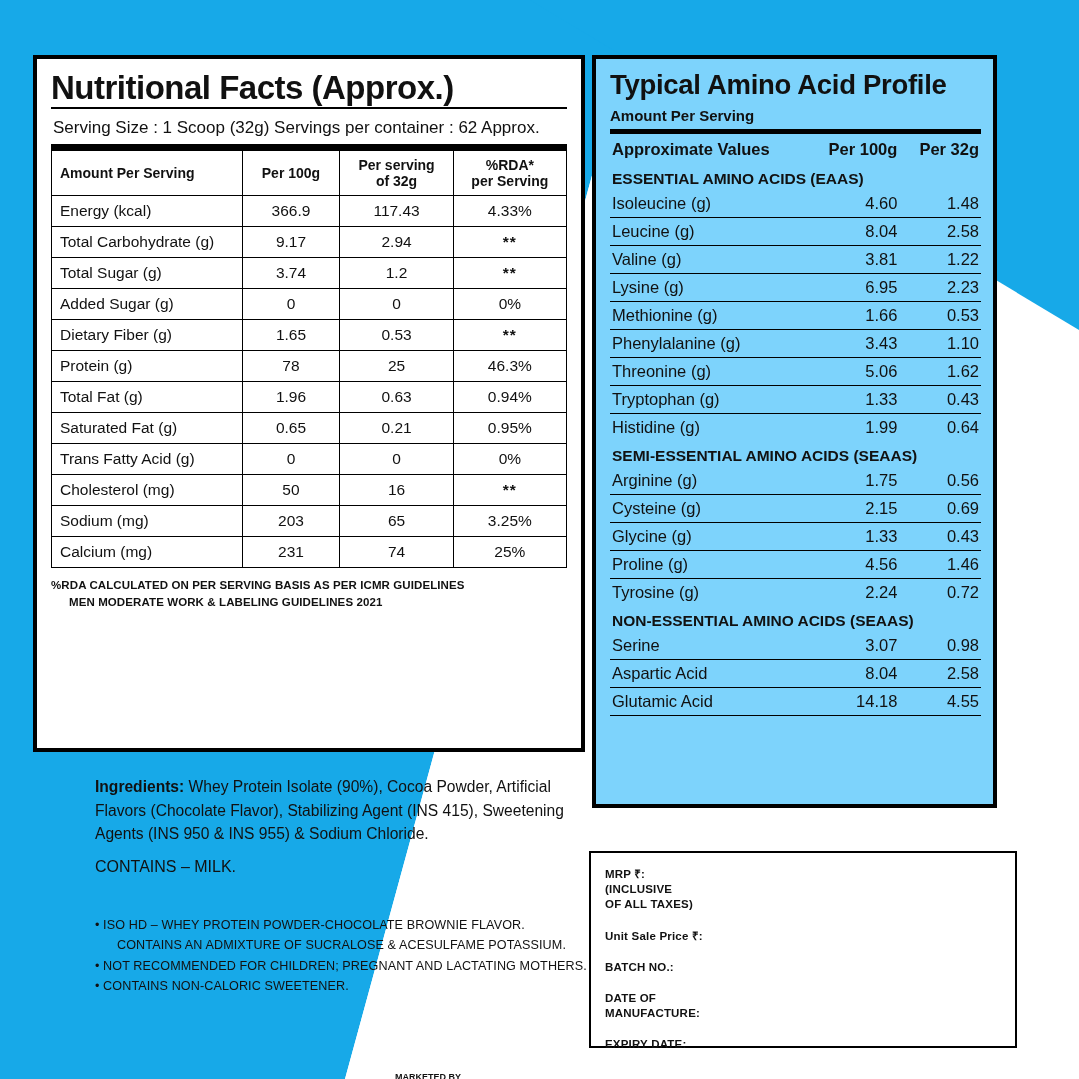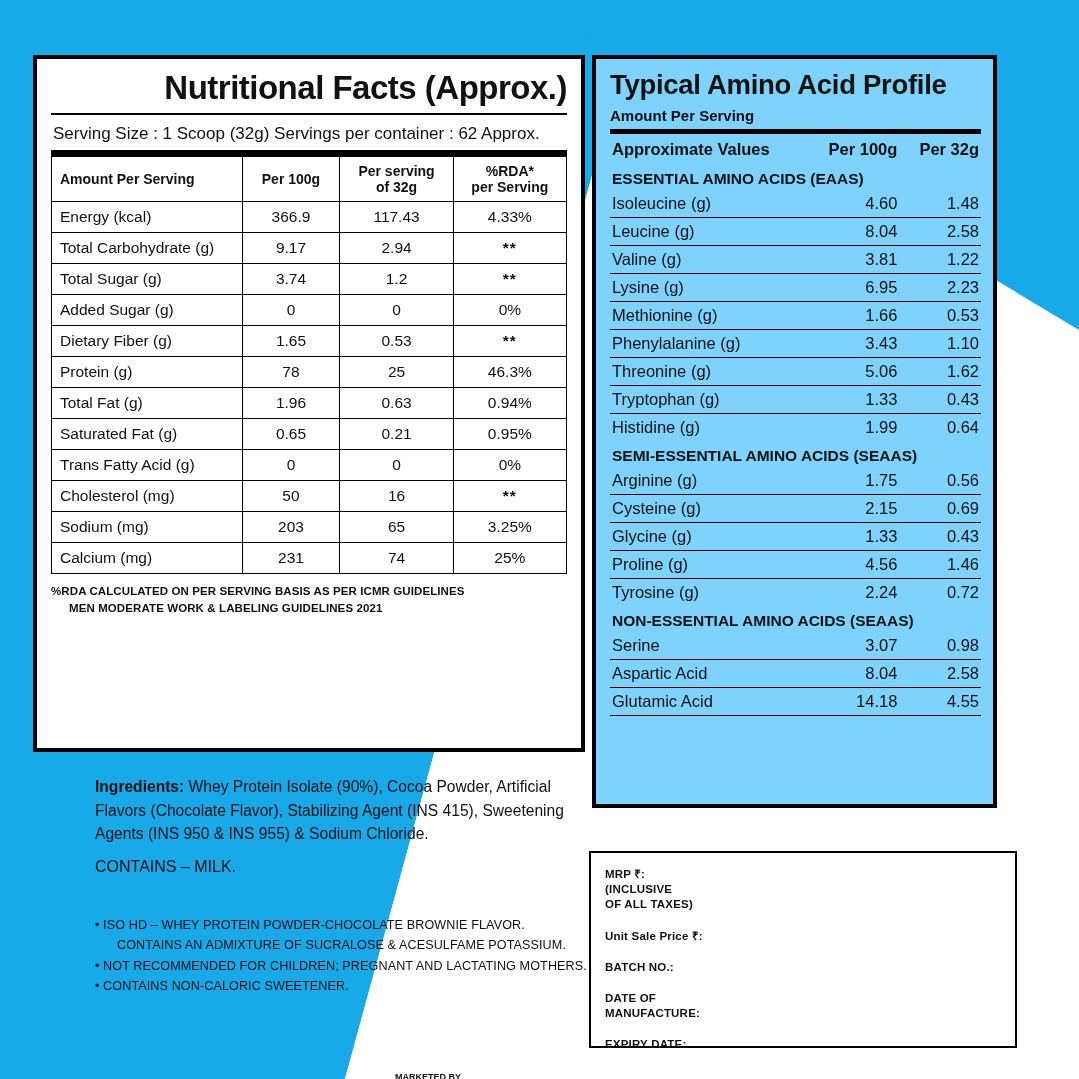--- a/index.html
+++ b/index.html
@@ -28,23 +28,22 @@
     clip-path: polygon(345px 1079px, 640px 0, 1079px 0, 1079px 1079px);
   }
 
   
   #nutrition-panel {
     position:absolute; left:33px; top:55px; width:552px; height:697px;
     background:#fff; border:4px solid #000; padding:10px 14px 8px 14px;
   }
   #nutrition-title {
     font-size:33px; font-weight:bold; letter-spacing:-0.5px;
-    border-bottom:2px solid #000; padding-bottom:6px; margin-bottom:4px;
+    border-bottom:2px solid #000; margin-bottom:4px;
     white-space:nowrap;
-    text-align:right;
   }
   #serving-line {
     font-size:17px; padding:5px 2px 6px 2px; border-bottom:6px solid #000;
     white-space:nowrap;
   }
   table.nf { width:100%; border-collapse:collapse; font-size:15.5px; }
   table.nf th, table.nf td {
     border:1px solid #000; padding:6px 6px; text-align:center; vertical-align:middle;
   }
   table.nf th { font-weight:bold; font-size:14px; line-height:1.15; }

